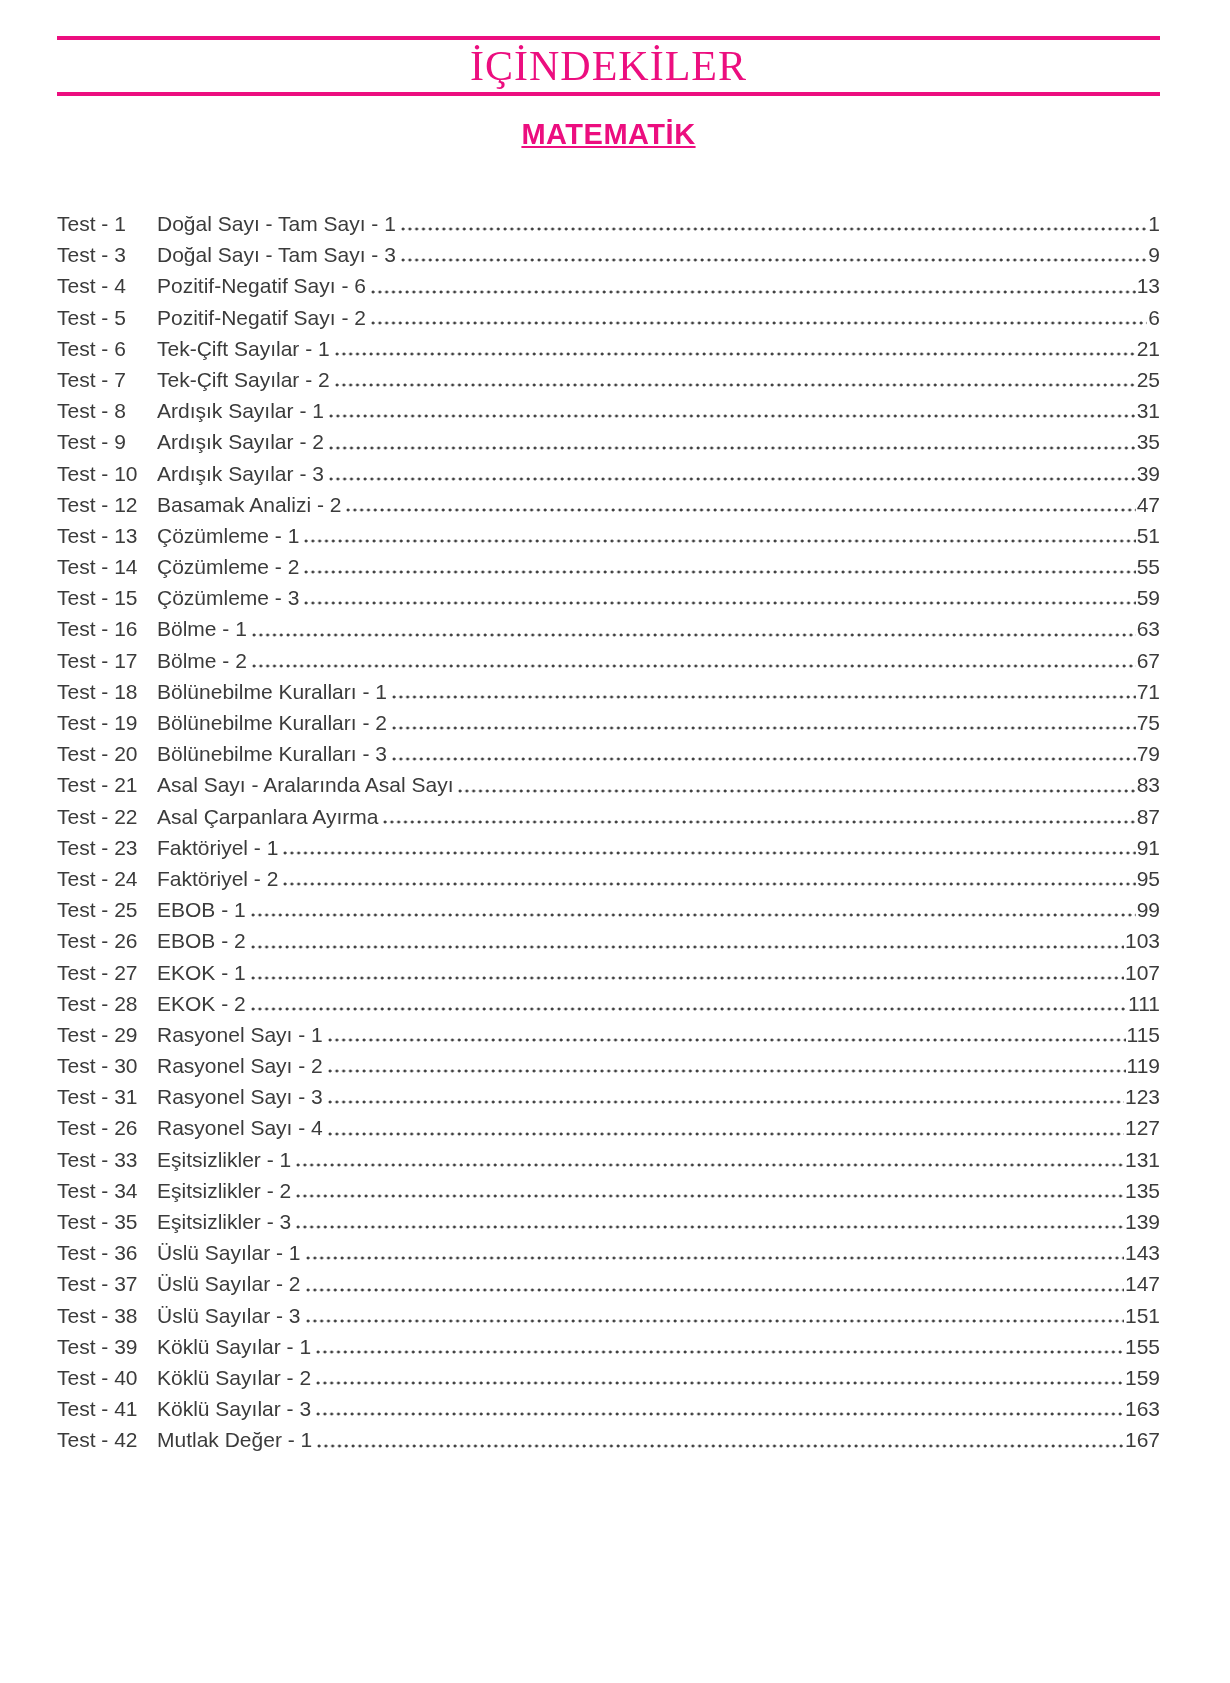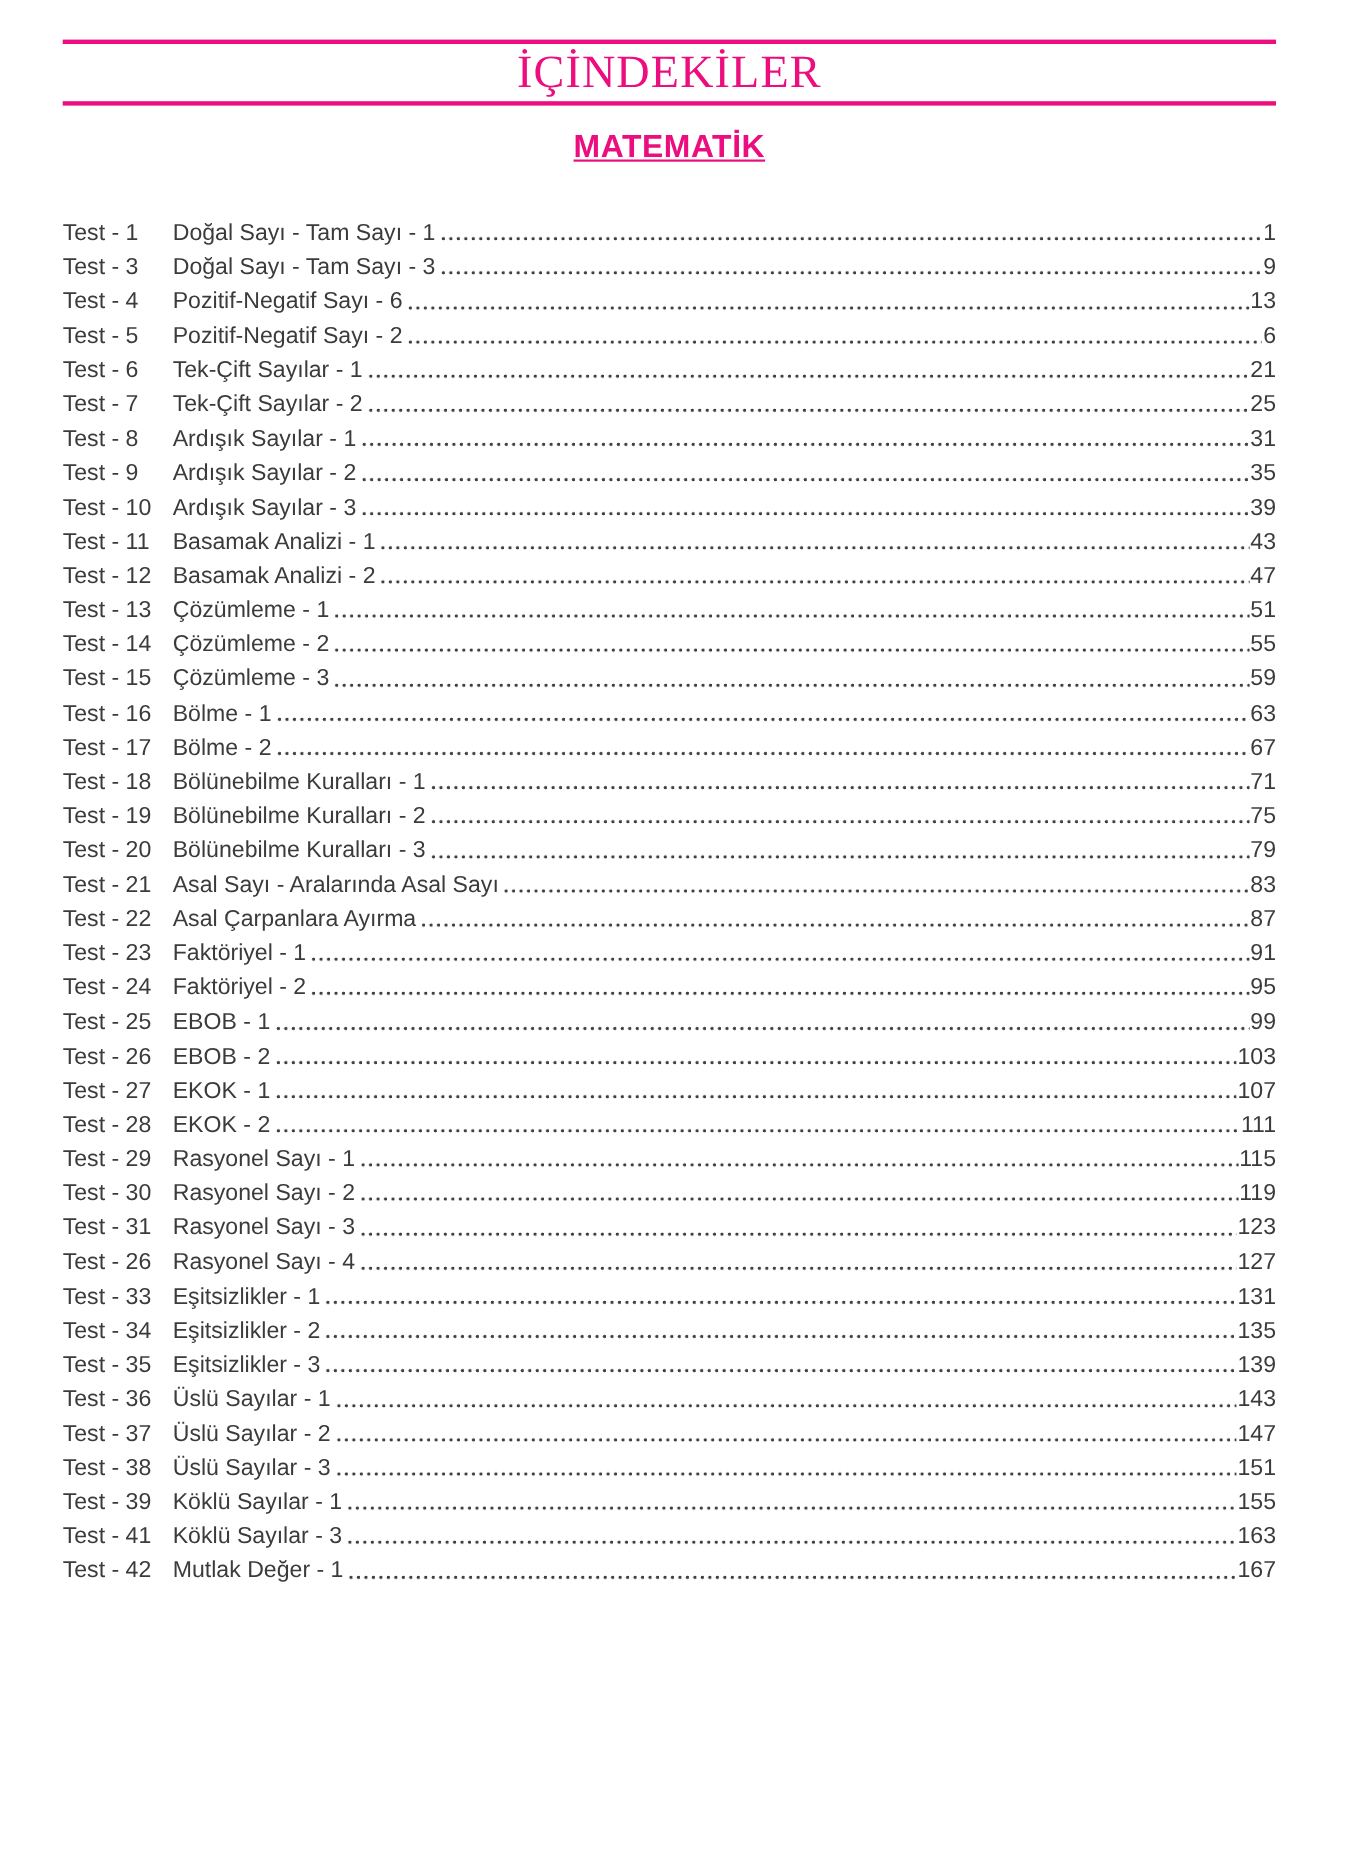--- a/index.html
+++ b/index.html
@@ -38,21 +38,21 @@
     margin-top: 22px;
     text-align: center;
     font-family: "Liberation Sans", sans-serif;
     font-weight: bold;
     font-size: 29px;
     letter-spacing: 0.5px;
     color: var(--accent, #EC0E7F);
     text-decoration: underline;
   }
   .toc {
-    margin-top: 45px;
+    margin-top: 57px;
   }
   .row {
     display: flex;
     align-items: stretch;
     height: 31.2px;
     font-size: 21px;
     line-height: 31.2px;
     white-space: nowrap;
   }
   .row .label {
@@ -142,26 +142,20 @@
     <span class="pagenum">35</span>
   </div>
 
   <div class="row">
     <span class="label">Test - 10</span>
     <span class="title">Ardışık Sayılar - 3</span>
     <span class="dots"></span>
     <span class="pagenum">39</span>
   </div>
 
-  <div class="row">
-    <span class="label">Test - 11</span>
-    <span class="title">Basamak Analizi - 1</span>
-    <span class="dots"></span>
-    <span class="pagenum">43</span>
-  </div>
 
   <div class="row">
     <span class="label">Test - 12</span>
     <span class="title">Basamak Analizi - 2</span>
     <span class="dots"></span>
     <span class="pagenum">47</span>
   </div>
 
   <div class="row">
     <span class="label">Test - 13</span>
@@ -345,20 +339,26 @@
     <span class="pagenum">151</span>
   </div>
 
   <div class="row">
     <span class="label">Test - 39</span>
     <span class="title">Köklü Sayılar - 1</span>
     <span class="dots"></span>
     <span class="pagenum">155</span>
   </div>
 
+  <div class="row">
+    <span class="label">Test - 40</span>
+    <span class="title">Köklü Sayılar - 2</span>
+    <span class="dots"></span>
+    <span class="pagenum">159</span>
+  </div>
 
   <div class="row">
     <span class="label">Test - 41</span>
     <span class="title">Köklü Sayılar - 3</span>
     <span class="dots"></span>
     <span class="pagenum">163</span>
   </div>
 
   <div class="row">
     <span class="label">Test - 42</span>

